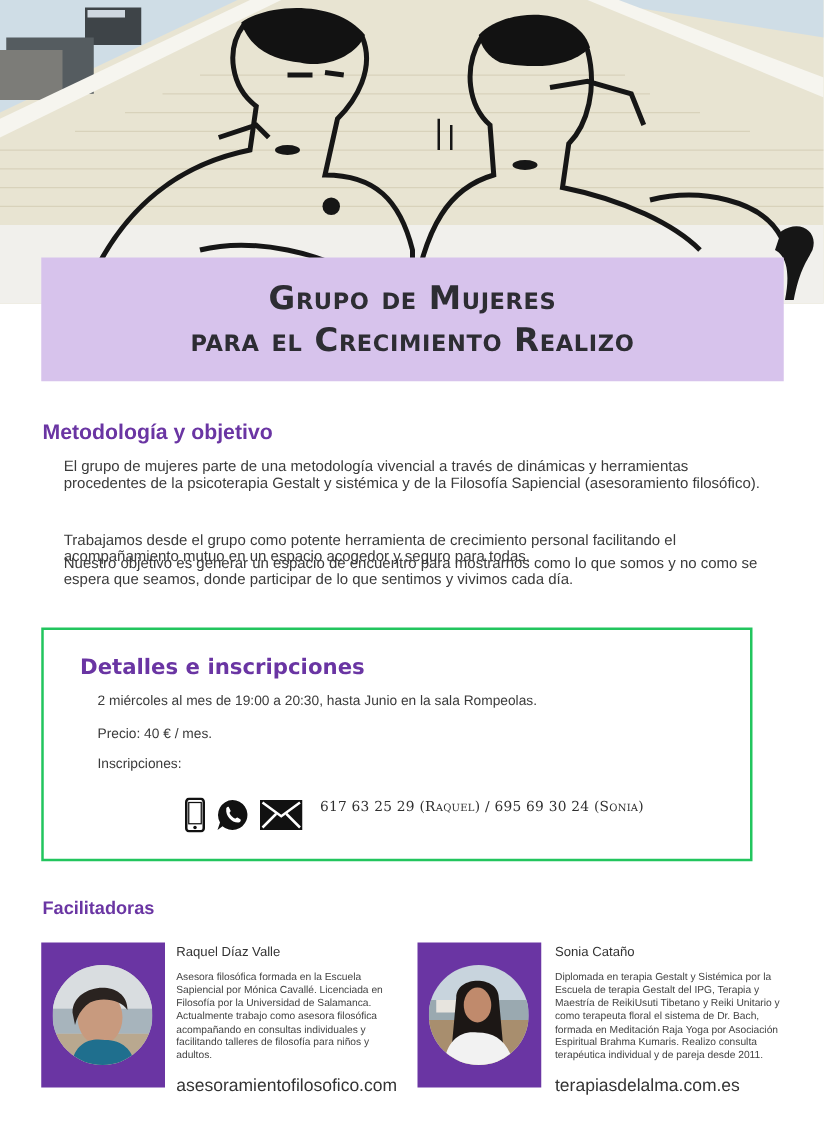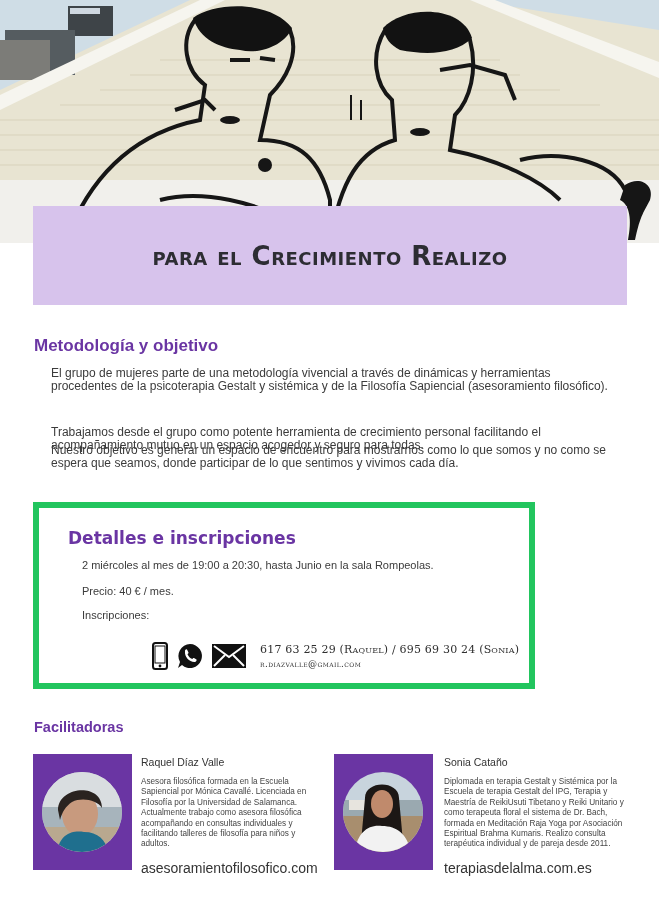--- a/index.html
+++ b/index.html
@@ -35,22 +35,22 @@
 
     .para {
       position: absolute; left: 51px; width: 560px; font-size: 12px; line-height: 13.4px; color: #3b3b3b;
     }
     .p1 { top: 367px; }
     .p2 { top: 406px; margin-top: 20px; }
     .p3 { top: 444px; }
 
     
     .details {
-      position: absolute; left: 33px; top: 502px; width: 502px; height: 187px;
-      border: 6px solid #22c55e;
+      position: absolute; left: 33px; top: 502px; width: 569px; height: 187px;
+      border: 2px solid #22c55e;
     }
     .details-h {
       position: absolute; left: 29px; top: 20px; font-size: 17px; color: #6a35a3;
       font-family: "DejaVu Sans", sans-serif; font-weight: bold;
     }
     .details-line {
       position: absolute; left: 43px; font-size: 11px; line-height: 13px; color: #3b3b3b;
     }
     .dl1 { top: 51px; }
     .dl2 { top: 64px; }
@@ -136,20 +136,21 @@
     <g fill="#161616">
       <rect x="350" y="95" width="2" height="25"></rect>
       <rect x="360" y="100" width="2" height="20"></rect>
       <circle cx="265" cy="165" r="7"></circle>
       <path d="M625,185 C640,175 655,185 650,200 C645,210 640,215 635,240 L628,240 C632,220 630,205 620,200 Z"></path>
     </g>
   </svg>
 </div>
 
 <div class="title-box">
+  <div class="title-line l1">Grupo de Mujeres</div>
   <div class="title-line l2">para el Crecimiento Realizo</div>
 </div>
 
 <div class="section-h h-metod">Metodología y objetivo</div>
 <p class="para p1">El grupo de mujeres parte de una metodología vivencial a través de dinámicas y herramientas procedentes de la psicoterapia Gestalt y sistémica y de la Filosofía Sapiencial (asesoramiento filosófico).</p>
 <p class="para p2">Trabajamos desde el grupo como potente herramienta de crecimiento personal facilitando el acompañamiento mutuo en un espacio acogedor y seguro para todas.</p>
 <p class="para p3">Nuestro objetivo es generar un espacio de encuentro para mostrarnos como lo que somos y no como se espera que seamos, donde participar de lo que sentimos y vivimos cada día.</p>
 
 <div class="details">
   <div class="details-h">Detalles e inscripciones</div>
@@ -170,21 +171,20 @@
     <svg width="34" height="24" viewBox="0 0 34 24">
       <rect x="0" y="0" width="34" height="24" fill="#111"></rect>
       <polyline points="2,2 17,13 32,2" fill="none" stroke="#fff" stroke-width="2"></polyline>
       <line x1="2" y1="22" x2="13" y2="11" stroke="#fff" stroke-width="2"></line>
       <line x1="32" y1="22" x2="21" y2="11" stroke="#fff" stroke-width="2"></line>
     </svg>
   </div>
 
   <div class="contact-text">
     <div class="phones">617 63 25 29 (Raquel) / 695 69 30 24 (Sonia)</div>
-    <div class="email">r.diazvalle@gmail.com</div>
   </div>
 </div>
 
 <div class="section-h h-facil">Facilitadoras</div>
 
 <div class="fac-photo f1">
   <div class="avatar">
     <svg width="80" height="80" viewBox="0 0 80 80">
       <rect width="80" height="80" fill="#c9cfd2"></rect>
       <rect y="0" width="80" height="35" fill="#d9dde0"></rect>

